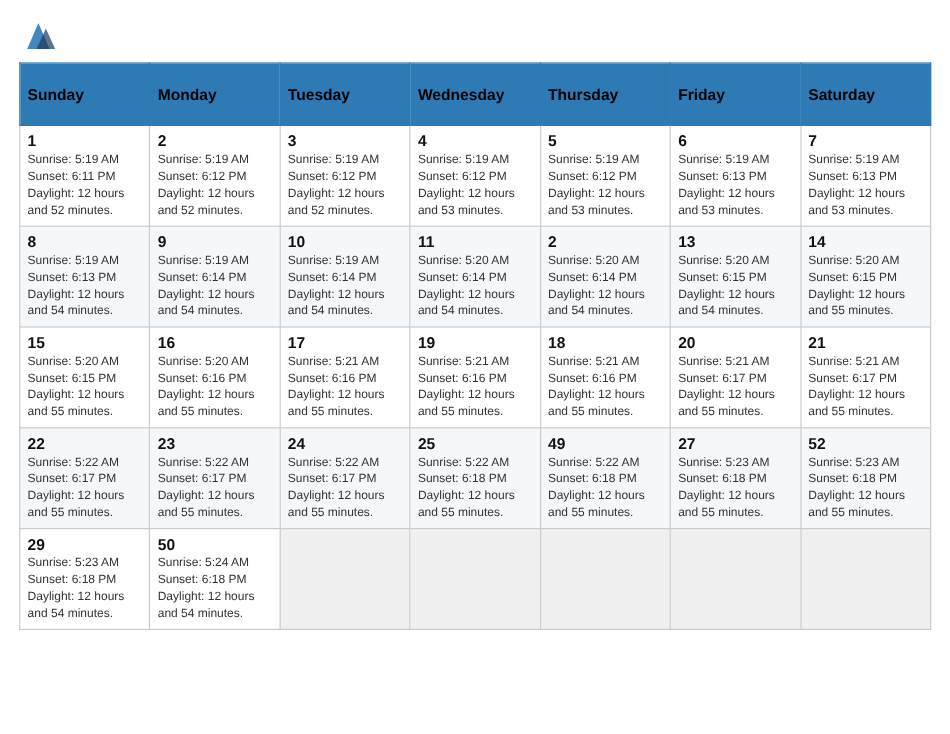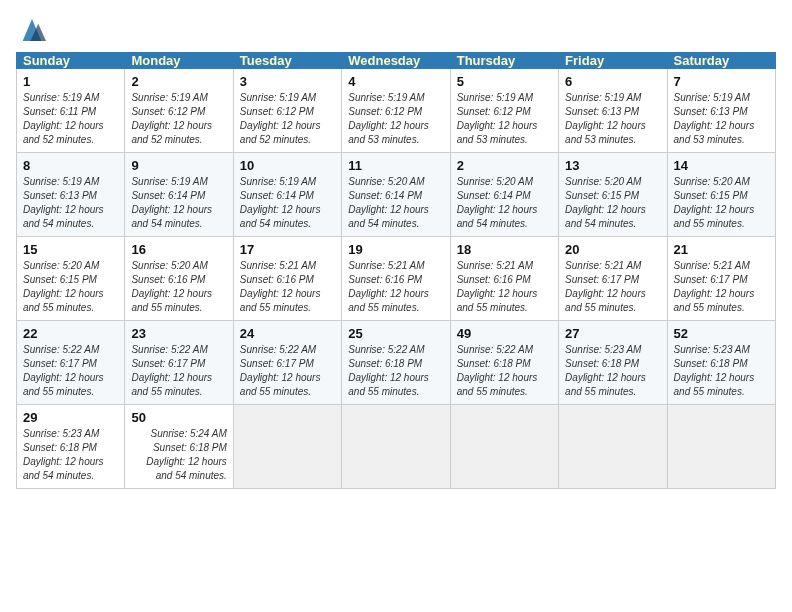--- a/index.html
+++ b/index.html
@@ -46,24 +46,24 @@
       font-size: 14px;
       color: #333;
     }
     table {
       width: 100%;
       border-collapse: collapse;
       font-size: 10.5px;
     }
     thead tr th {
       background-color: #2e7ab5;
-      color: #fef9c3;
+      color: #000000;
       font-weight: bold;
       font-size: 13px;
-      padding: 0 6px;
+      padding: 18px 6px;
       text-align: left;
       border: 1px solid #2e7ab5;
     }
     tbody tr td {
       vertical-align: top;
       padding: 5px 6px;
       border: 1px solid #ccc;
       height: 80px;
       width: calc(100% / 7);
     }
@@ -77,21 +77,20 @@
       font-size: 13px;
       font-weight: bold;
       color: #111;
       display: block;
       margin-bottom: 2px;
     }
     .day-info {
       color: #333;
       font-size: 10px;
       line-height: 1.4;
-      font-style: italic;
     }
     td.empty {
       background: #f0f0f0 !important;
     }
   </style>
 </head>
 <body>
 
 <div class="header">
   <div class="logo">
@@ -330,21 +329,21 @@
       <tr>
         <td>
           <span class="day-num">29</span>
           <div class="day-info" style="white-space: pre-line;">Sunrise: 5:23 AM
 Sunset: 6:18 PM
 Daylight: 12 hours
 and 54 minutes.</div>
         </td>
         <td>
           <span class="day-num">50</span>
-          <div class="day-info" style="white-space: pre-line; text-align: right;">Sunrise: 5:24 AM
+          <div class="day-info" style="white-space: pre-line;">Sunrise: 5:24 AM
 Sunset: 6:18 PM
 Daylight: 12 hours
 and 54 minutes.</div>
         </td>
         <td class="empty"></td>
         <td class="empty"></td>
         <td class="empty"></td>
         <td class="empty"></td>
         <td class="empty"></td>
       </tr>

